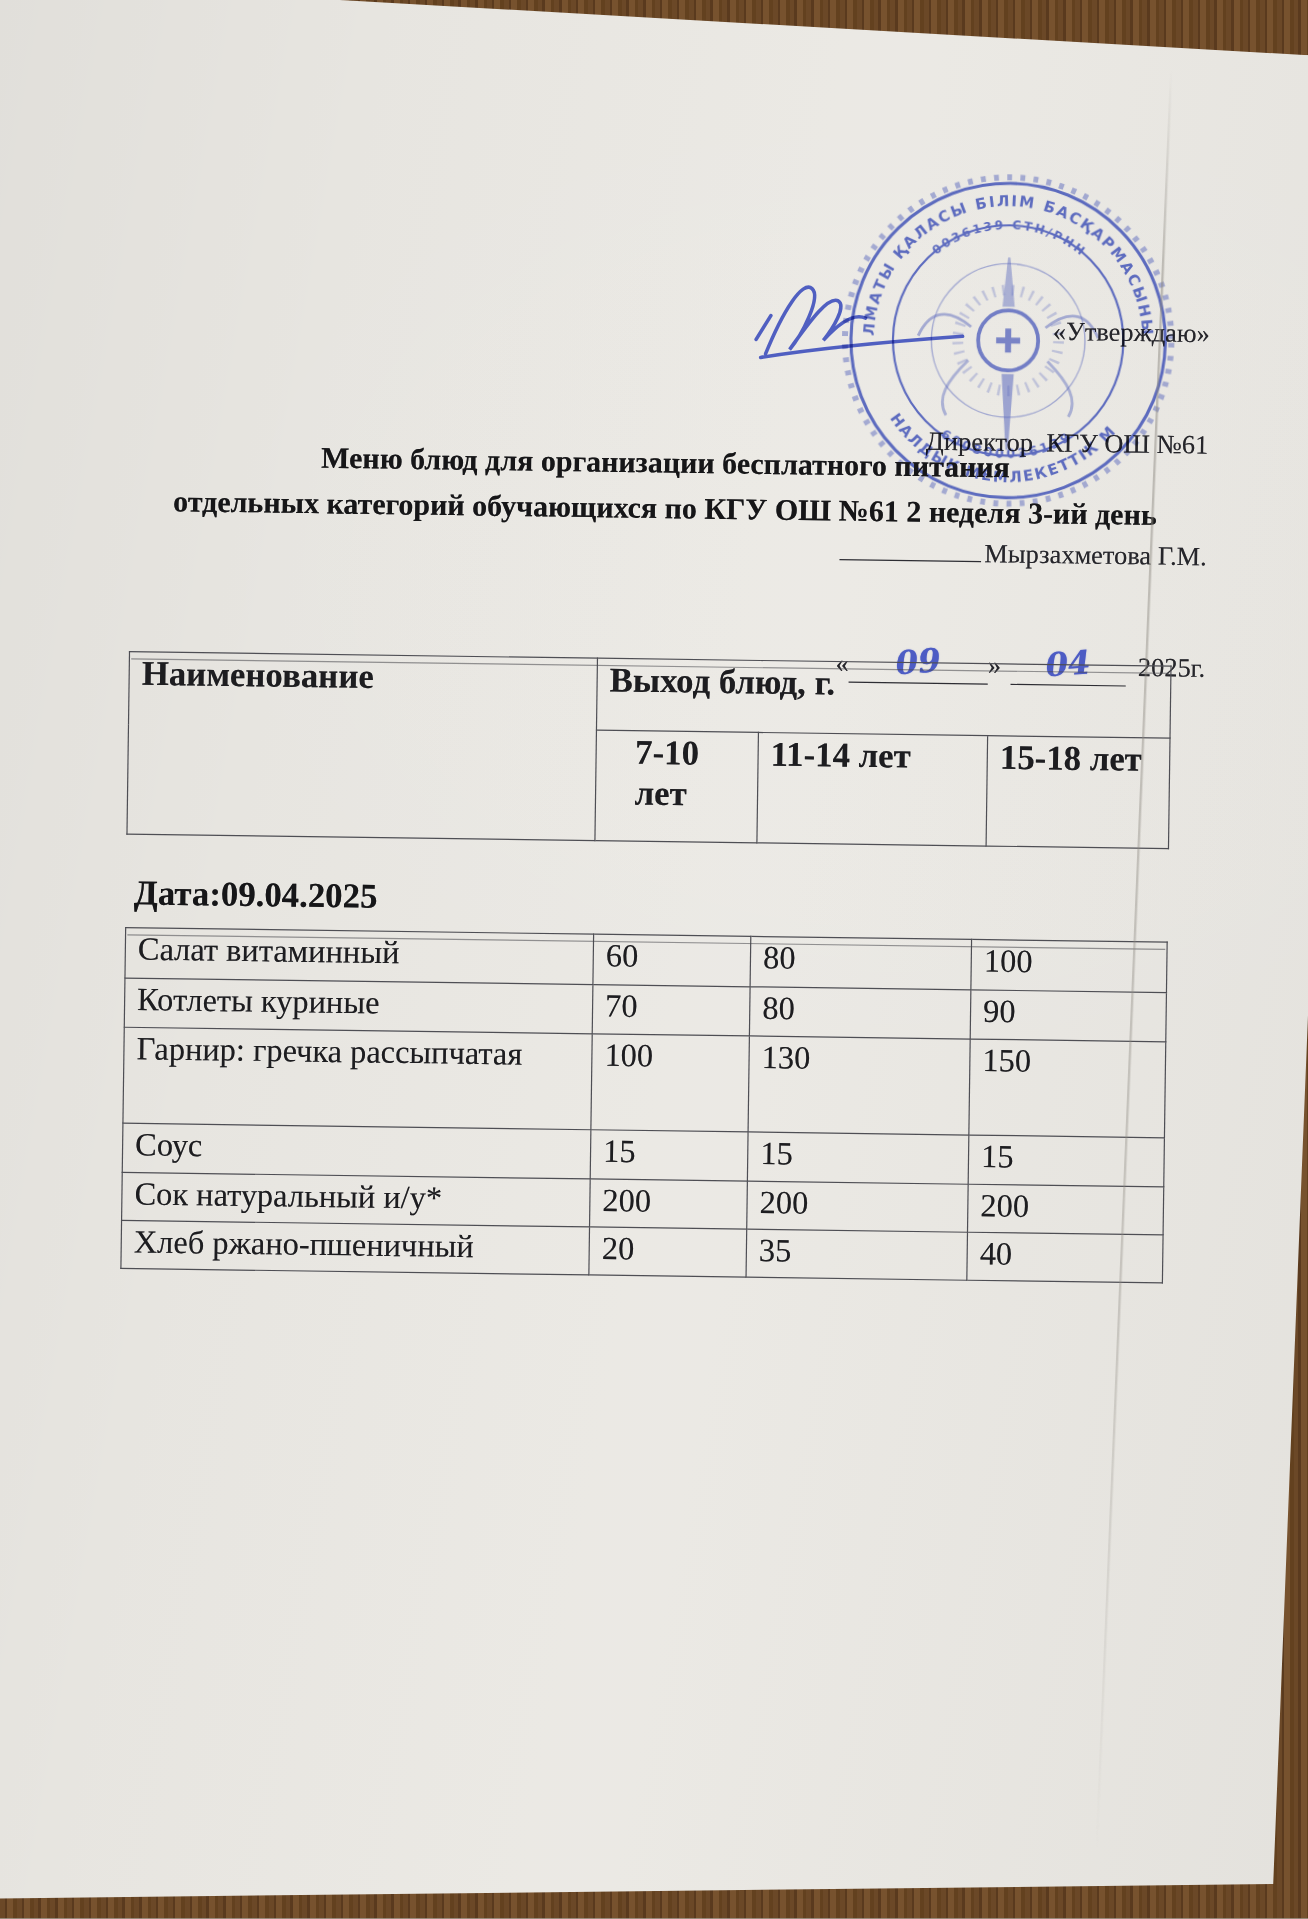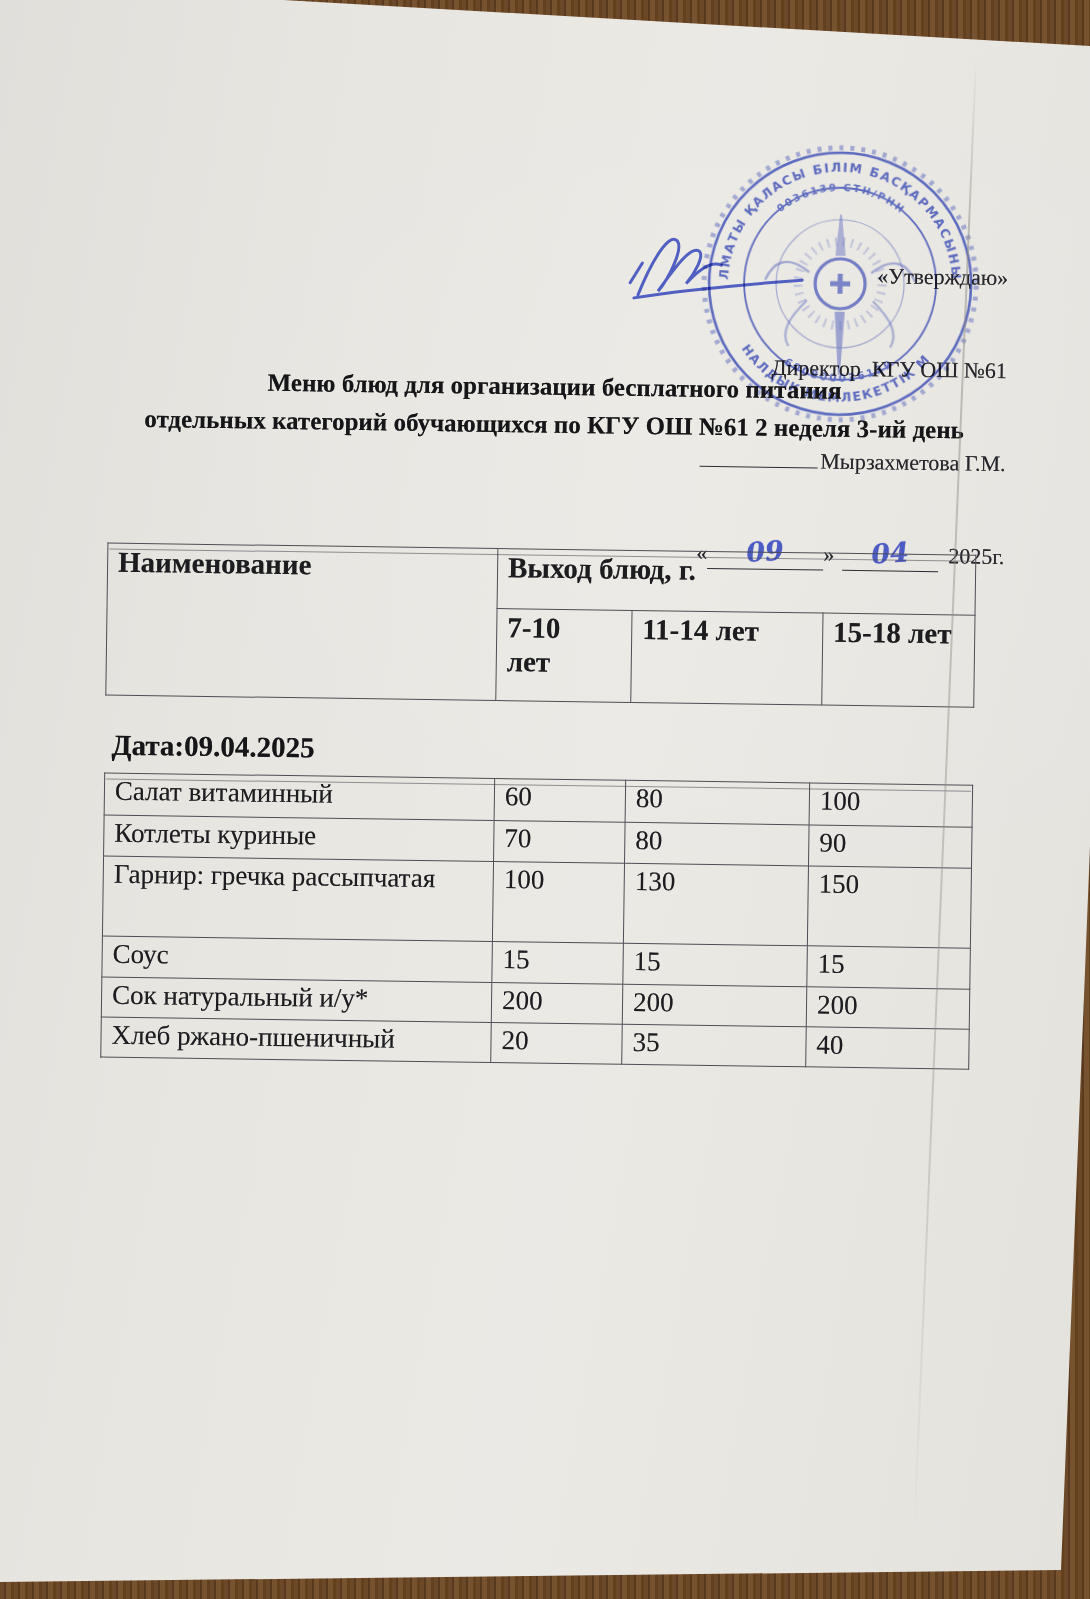--- a/index.html
+++ b/index.html
@@ -49,21 +49,21 @@
   .tblwrap::after{content:"";position:absolute;left:2px;right:2px;top:6px;
     border-top:1px solid rgba(70,70,75,0.55);}
   table{border-collapse:collapse;table-layout:fixed;}
   td{border:1px solid #4e4e54;vertical-align:top;padding:2px 6px 0 10px;
     font-size:27px;line-height:1.17;color:#1d1d20;overflow:hidden;
     text-shadow:0 0 0.4px rgba(30,30,35,0.5);}
   .hdr td{font-weight:bold;font-size:29px;}
   .hdrwrap{left:115px;top:541px;}
   .hdr .r1{height:60px;}
   .hdr .r2{height:92px;}
-  .narrow{display:inline-block;max-width:80px;}
+  .narrow{display:inline-block;max-width:80px;margin-left:22px;}
   .datetext{position:absolute;left:122px;top:727px;font-weight:bold;font-size:29px;
     color:#161618;text-shadow:0 0 0.5px rgba(20,20,25,0.6);}
   .menuwrap{left:115px;top:771px;}
   .menu .rA{height:42px;} .menu .rB{height:41px;} .menu .rC{height:80px;}
   .menu .rD{height:41px;} .menu .rE{height:40px;} .menu .rF{height:40px;}
   .sealtext{font-family:"DejaVu Sans",sans-serif;font-weight:bold;fill:#4354b8;}
 </style>
 </head>
 <body>
 

